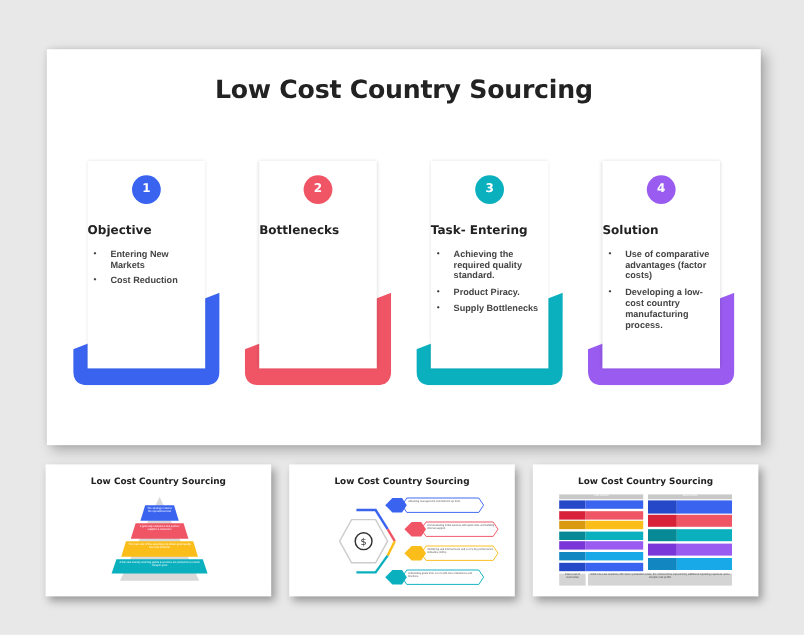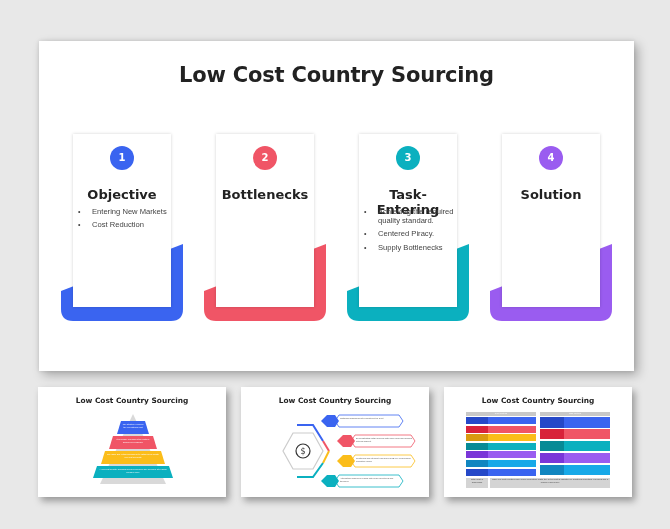--- a/index.html
+++ b/index.html
@@ -24,24 +24,24 @@
     position: absolute; left: 12px; top: 0; width: 98px; height: 173px;
     background: #fff;
     box-shadow: 0 0 3px rgba(0,0,0,0.18);
   }
   .badge {
     position: absolute; left: 37px; top: 12px; width: 24px; height: 24px; border-radius: 50%;
     color: #fff; font-weight: bold; font-size: 10px; text-align: center; line-height: 24px;
     font-family: "DejaVu Sans", sans-serif;
   }
   .step-title {
-    position: absolute; left: 0; top: 53px; width: 100%; text-align: center;
-    font-family: "DejaVu Sans", sans-serif; font-weight: bold; font-size: 13px; color: #222;
-  }
-  .bullets { position: absolute; left: 4px; top: 73px; width: 92px; list-style: none; }
+    position: absolute; left: 0; top: 53px; width: 100%; text-align: left;
+    font-family: "DejaVu Sans", sans-serif; font-weight: bold; font-size: 10px; color: #222;
+  }
+  .bullets { position: absolute; left: 4px; top: 73px; width: 92px; list-style: none; font-weight: bold; }
   .bullets li {
     position: relative; padding-left: 15px; font-size: 7.6px; line-height: 9.2px; color: #444;
     margin-bottom: 4px;
   }
   .bullets li::before {
     content: "•"; position: absolute; left: 1px; top: 0; font-size: 7px; color: #444;
   }
 
   .thumb {
     position: absolute; top: 387px; width: 188px; height: 110px; background: #fff;
@@ -85,33 +85,37 @@
 
   <div class="step" style="left:308px;">
     <svg class="accent" viewBox="0 0 122 187" width="122" height="187">
       <path d="M0 157 L122 110 L122 175 Q122 187 110 187 L12 187 Q0 187 0 175 Z" fill="#0bb0bf"></path>
     </svg>
     <div class="card">
       <div class="badge" style="background:#0bb0bf;">3</div>
       <div class="step-title">Task- Entering</div>
       <ul class="bullets">
         <li>Achieving the required quality standard.</li>
-        <li>Centered Piracy.</li>
+        <li>Product Piracy.</li>
         <li>Supply Bottlenecks</li>
       </ul>
     </div>
   </div>
 
   <div class="step" style="left:451px;">
     <svg class="accent" viewBox="0 0 122 187" width="122" height="187">
       <path d="M0 157 L122 110 L122 175 Q122 187 110 187 L12 187 Q0 187 0 175 Z" fill="#9a5cf0"></path>
     </svg>
     <div class="card">
       <div class="badge" style="background:#9a5cf0;">4</div>
       <div class="step-title">Solution</div>
+      <ul class="bullets">
+        <li>Use of comparative advantages (factor costs)</li>
+        <li>Developing a low-cost country manufacturing process.</li>
+      </ul>
     </div>
   </div>
 </div>
 
 <div class="thumb" style="left:38px;">
   <div class="thumb-title">Low Cost Country Sourcing</div>
   <svg style="position:absolute;left:50px;top:27px;" width="90" height="72" viewBox="0 0 90 72">
     <polygon points="45,0 78,70 12,70" fill="#d9d9d9"></polygon>
     <polygon points="33,7 57,7 61,20 29,20" fill="#3a64f0"></polygon>
     <polygon points="25,22 65,22 69,35 21,35" fill="#f05566"></polygon>

